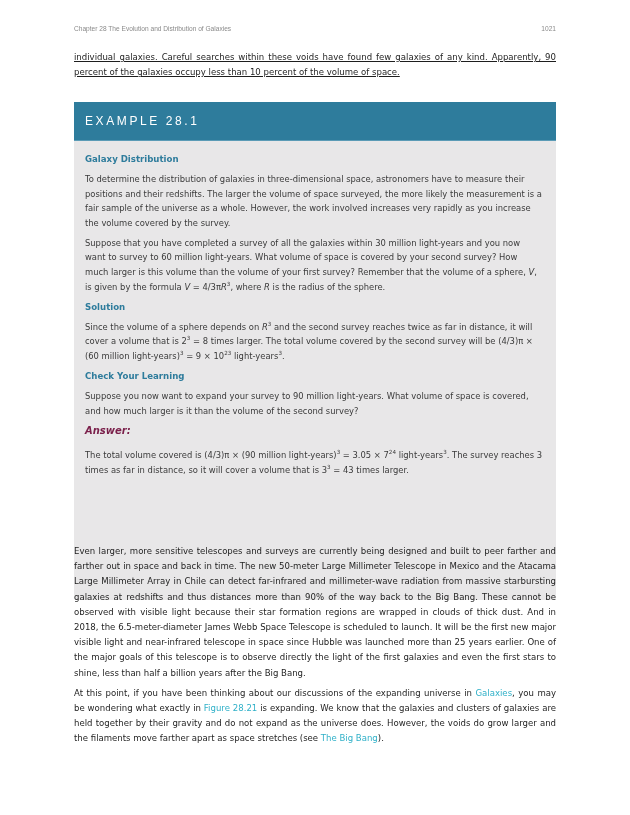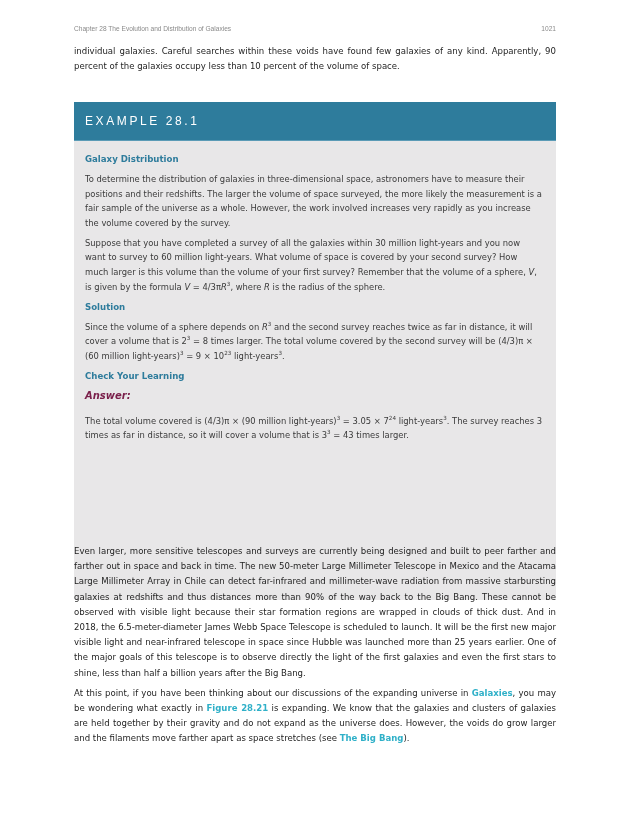--- a/index.html
+++ b/index.html
@@ -5,34 +5,34 @@
   html, body { margin: 0; padding: 0; background: #ffffff; }
   body { width: 630px; height: 815px; position: relative; overflow: hidden;
          font-family: "DejaVu Sans", sans-serif; color: #222; }
   .running-header { position: absolute; left: 74px; top: 25px; width: 482px; height: 12px;
          font-family: "Liberation Sans", sans-serif; font-size: 6.6px; color: #8a8a8a; }
   .running-header .chapter { position: absolute; left: 0; top: 0; }
   .running-header .pageno { position: absolute; right: 0; top: 0; }
   .body-text { position: absolute; left: 74px; width: 482px; font-size: 8.55px;
          line-height: 15.2px; text-align: justify; color: #1e1e1e; }
   .body-text p { margin: 0 0 5px 0; }
-  #intro { top: 44px; }
+  #intro { top: 50px; text-decoration: underline; }
   #after { top: 544px; }
   .example { position: absolute; left: 74px; top: 102px; width: 482px; height: 498px;
          background: #e8e7e8; border-radius: 2px; }
   .example-header { height: 38px; background: #2e7c9c; border-bottom: 1px solid #5b9bb6; position: relative; }
   .example-title { position: absolute; left: 11px; top: 12px; font-family: "Liberation Sans", sans-serif;
          font-size: 12px; letter-spacing: 2.6px; color: #ffffff; font-weight: normal; }
   .example-body { position: absolute; left: 11px; top: 50px; width: 458px; font-size: 8.4px;
          line-height: 14.6px; color: #3a3a3a; }
   .example-body p { margin: 0 0 5.5px 0; }
   .sub-heading { font-weight: bold; color: #2e7c9c; font-size: 8.6px; margin: 0 0 6px 0; line-height: 14px; }
   .answer-label { font-style: italic; font-weight: bold; color: #7a1f4a; font-size: 10px; margin: 4px 0 10px 0; }
   sup { font-size: 5.6px; line-height: 0; vertical-align: 4px; }
-  .link { color: #2fb0c8; font-weight: bold; cursor: pointer; }
+  .link { color: #2fb0c8; font-weight: normal; cursor: pointer; }
   i { font-style: italic; }
 </style>
 </head>
 <body>
 
 <div class="running-header">
   <span class="chapter">Chapter 28 The Evolution and Distribution of Galaxies</span>
   <span class="pageno">1021</span>
 </div>
 
@@ -44,20 +44,21 @@
   <div class="example-header">
     <span class="example-title">EXAMPLE 28.1</span>
   </div>
   <div class="example-body">
     <div class="sub-heading">Galaxy Distribution</div>
     <p>To determine the distribution of galaxies in three-dimensional space, astronomers have to measure their positions and their redshifts. The larger the volume of space surveyed, the more likely the measurement is a fair sample of the universe as a whole. However, the work involved increases very rapidly as you increase the volume covered by the survey.</p>
     <p><span>Suppose that you have completed a survey of all the galaxies within 30 million light-years and you now want to survey to 60 million light-years. What volume of space is covered by your second survey? How much larger is this volume than the volume of your first survey? Remember that the volume of a sphere, </span><i>V</i><span>, is given by the formula </span><i>V</i><span> = 4/3π</span><i>R</i><sup>3</sup><span>, where </span><i>R</i><span> is the radius of the sphere.</span></p>
     <div class="sub-heading">Solution</div>
     <p><span>Since the volume of a sphere depends on </span><i>R</i><sup>3</sup><span> and the second survey reaches twice as far in distance, it will cover a volume that is 2</span><sup>3</sup><span> = 8 times larger. The total volume covered by the second survey will be (4/3)π × (60 million light-years)</span><sup>3</sup><span> = 9 × 10</span><sup>23</sup><span> light-years</span><sup>3</sup><span>.</span></p>
     <div class="sub-heading">Check Your Learning</div>
+    <p>Suppose you now want to expand your survey to 90 million light-years. What volume of space is covered, and how much larger is it than the volume of the second survey?</p>
     <div class="answer-label">Answer:</div>
     <p><span>The total volume covered is (4/3)π × (90 million light-years)</span><sup>3</sup><span> = 3.05 × 7</span><sup>24</sup><span> light-years</span><sup>3</sup><span>. The survey reaches 3 times as far in distance, so it will cover a volume that is 3</span><sup>3</sup><span> = 43 times larger.</span></p>
   </div>
 </div>
 
 <div class="body-text" id="after">
   <p>Even larger, more sensitive telescopes and surveys are currently being designed and built to peer farther and farther out in space and back in time. The new 50-meter Large Millimeter Telescope in Mexico and the Atacama Large Millimeter Array in Chile can detect far-infrared and millimeter-wave radiation from massive starbursting galaxies at redshifts and thus distances more than 90% of the way back to the Big Bang. These cannot be observed with visible light because their star formation regions are wrapped in clouds of thick dust. And in 2018, the 6.5-meter-diameter James Webb Space Telescope is scheduled to launch. It will be the first new major visible light and near-infrared telescope in space since Hubble was launched more than 25 years earlier. One of the major goals of this telescope is to observe directly the light of the first galaxies and even the first stars to shine, less than half a billion years after the Big Bang.</p>
   <p><span>At this point, if you have been thinking about our discussions of the expanding universe in </span><span class="link">Galaxies</span><span>, you may be wondering what exactly in </span><span class="link">Figure 28.21</span><span> is expanding. We know that the galaxies and clusters of galaxies are held together by their gravity and do not expand as the universe does. However, the voids do grow larger and the filaments move farther apart as space stretches (see </span><span class="link">The Big Bang</span><span>).</span></p>
 </div>
 

